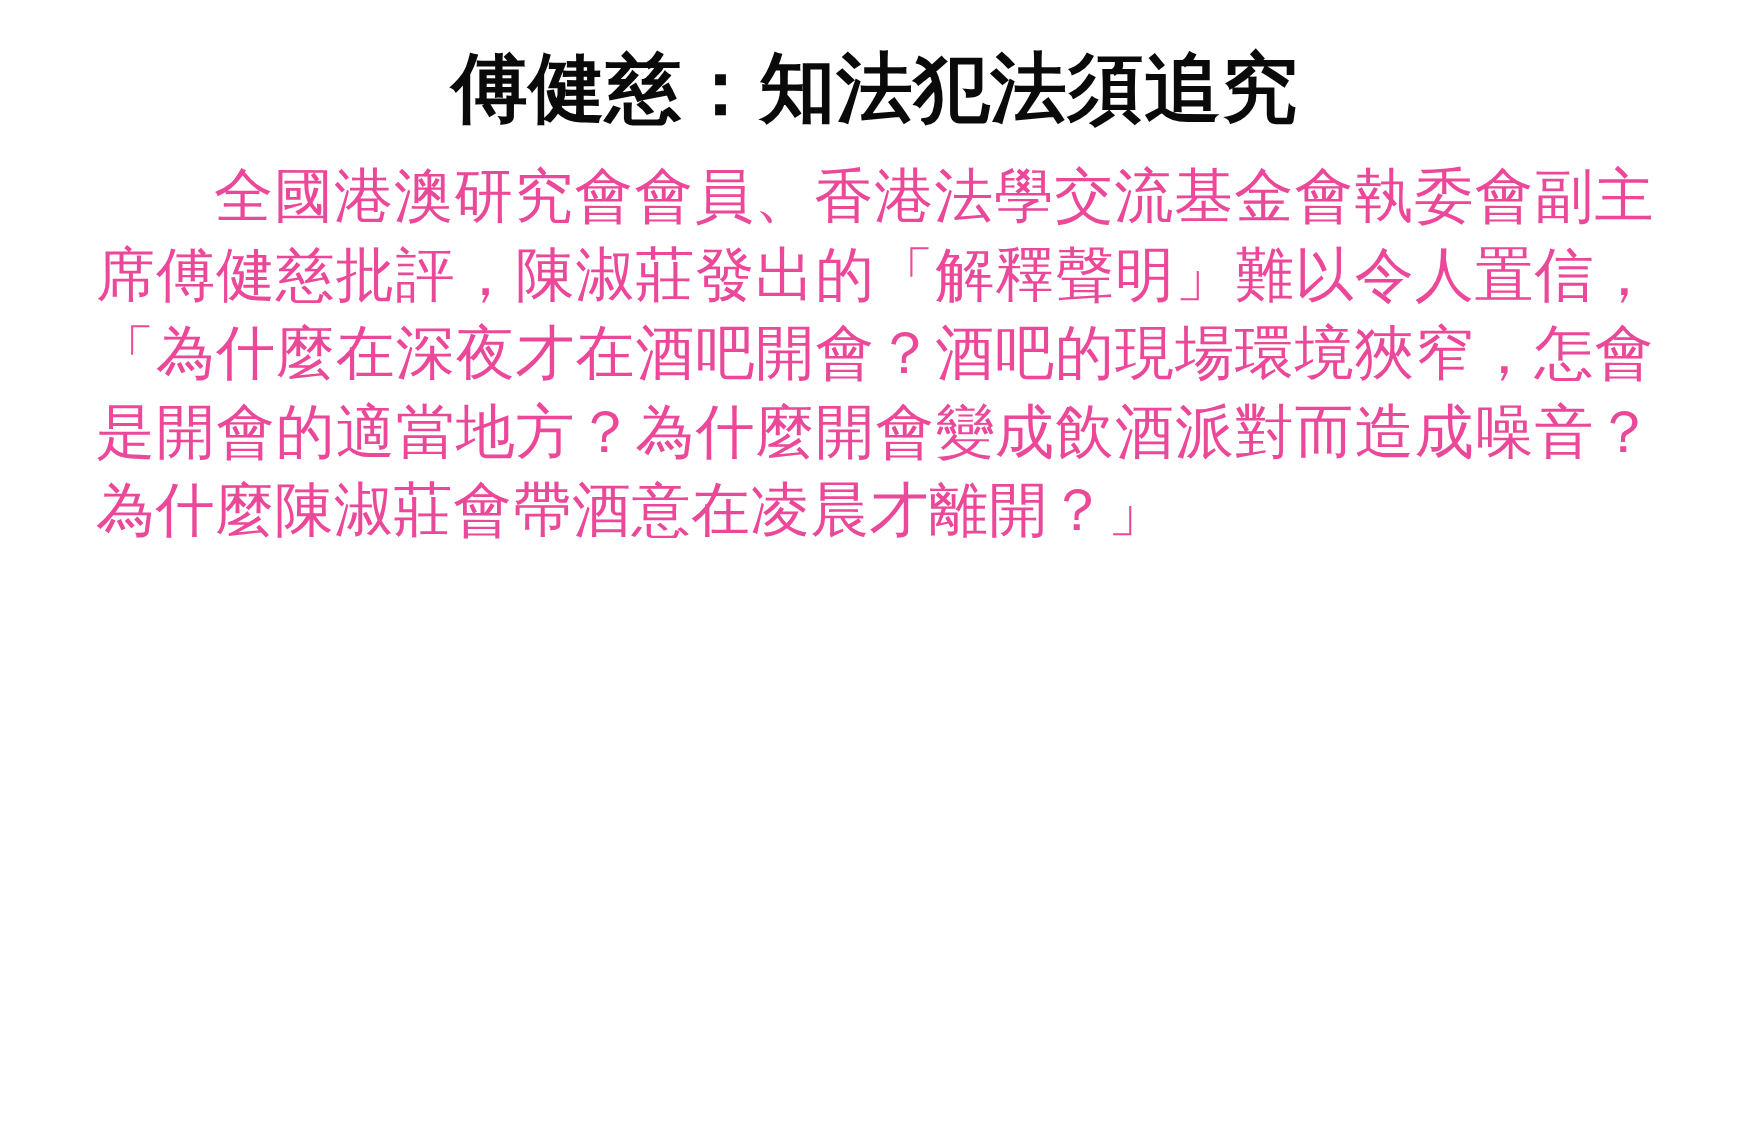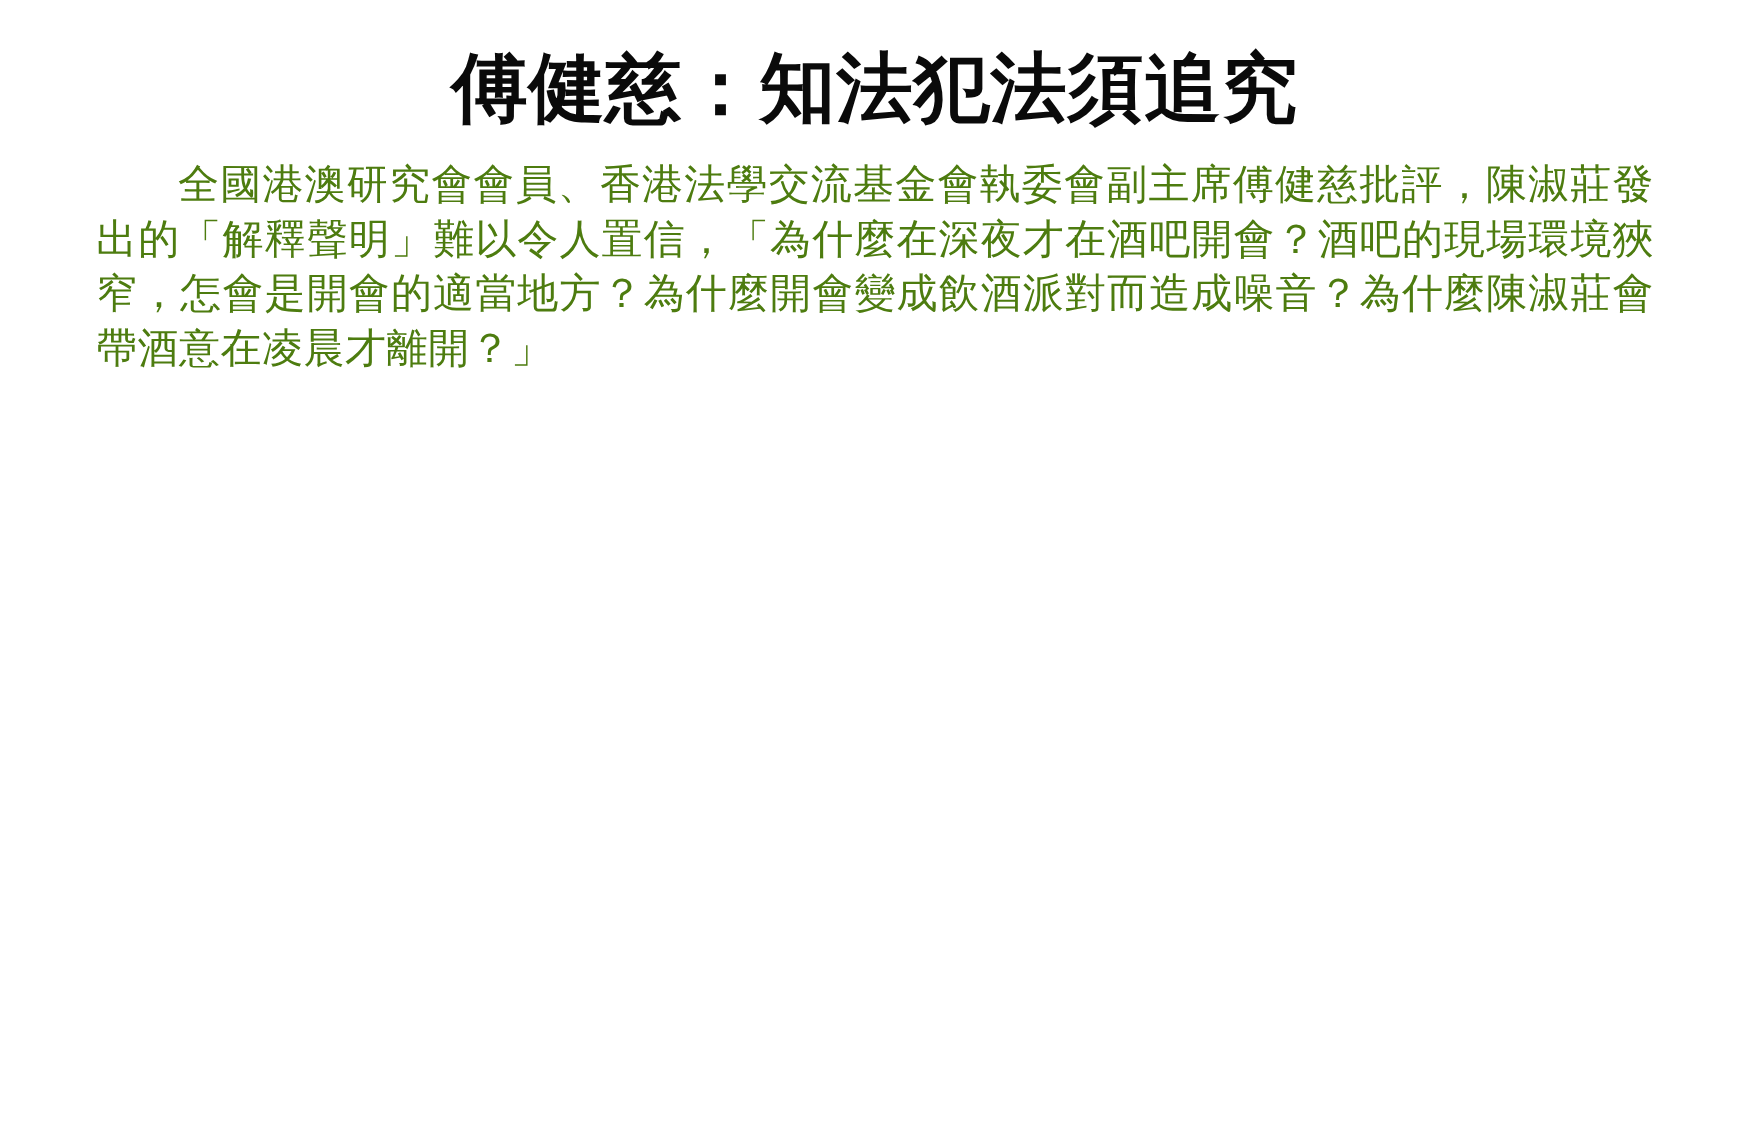--- a/index.html
+++ b/index.html
@@ -26,24 +26,24 @@
     font-family: "DejaVu Sans", "Liberation Sans", sans-serif;
     font-weight: 700;
     font-size: 76px;
     line-height: 1.15;
     letter-spacing: 1px;
     color: #0a0a0a;
     margin: 10px 0 26px 0;
     white-space: nowrap;
   }
   .article {
-    font-size: 41px;
+    font-size: 59px;
     line-height: 1.33;
     letter-spacing: 0.5px;
-    color: #4d7c0f;
+    color: #ec4899;
     text-align: justify;
     text-justify: inter-character;
   }
   .para {
     margin: 0 0 2px 0;
     text-indent: 2em;
   }
   .para:last-child {
     margin-bottom: 0;
   }

